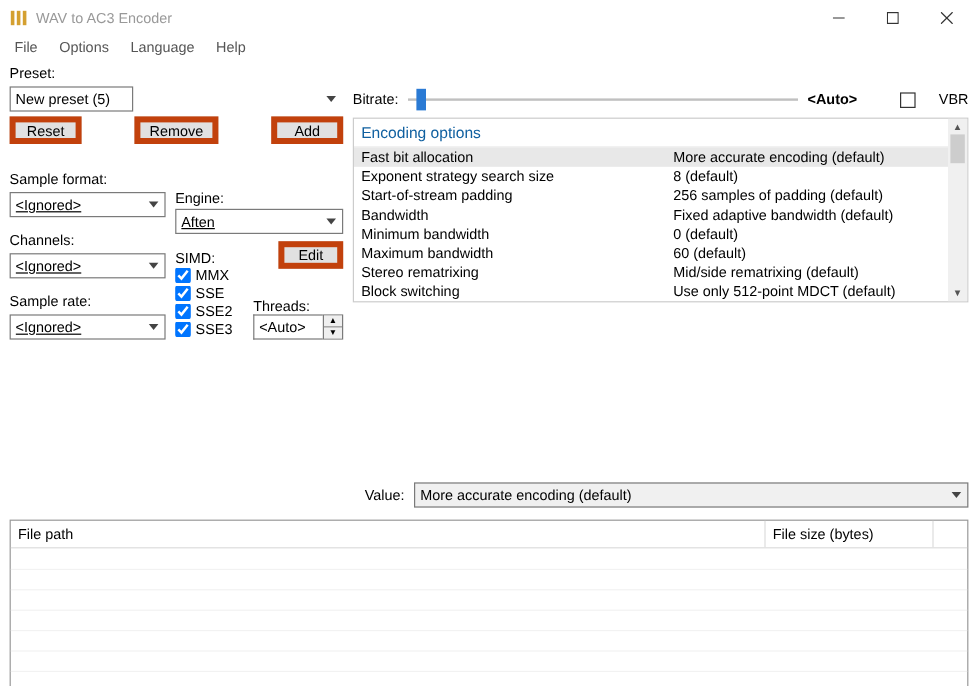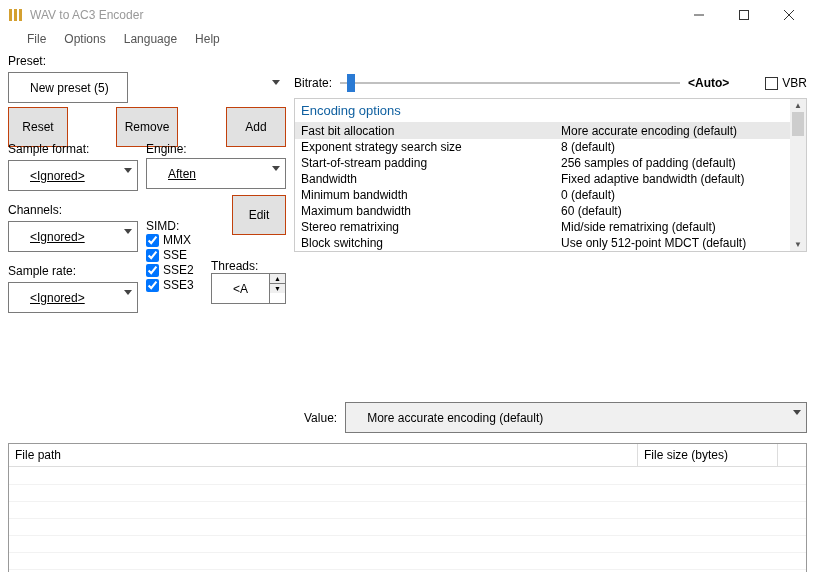--- a/index.html
+++ b/index.html
@@ -5,56 +5,56 @@
 * { box-sizing: border-box; margin: 0; padding: 0; font-family: "Segoe UI", Tahoma, sans-serif; font-size: 12px; }
 body { background: #fff; width: 815px; height: 572px; overflow: hidden; display: flex; flex-direction: column; }
 .titlebar { height: 30px; display: flex; align-items: center; padding: 0 4px 0 8px; color: #999; }
 .titlebar .appicon { width: 16px; height: 16px; margin-right: 6px; }
 .titlebar .appicon rect { fill: #d4a030; }
 .titlebar .title { flex: 1; font-size: 12px; color: #999; }
 .win-controls { display: flex; }
 .win-controls div { width: 45px; height: 30px; display: flex; align-items: center; justify-content: center; color: #666; }
 .win-controls svg { width: 10px; height: 10px; }
 
-.menubar { height: 22px; display: flex; align-items: center; padding: 0 19px; color: #555; gap: 2px; }
+.menubar { height: 22px; display: flex; align-items: center; padding: 0 4px; color: #555; gap: 2px; }
 .menubar span { padding: 2px 8px; cursor: default; }
 
 .content { flex: 1; padding: 6px 8px 2px 8px; display: flex; flex-direction: column; gap: 4px; }
 .row { display: flex; align-items: center; gap: 6px; }
 label.lbl { color: #000; display: inline-block; }
 
 .preset-row { display: flex; align-items: flex-start; gap: 8px; }
 .preset-left { flex: 0 0 278px; display: flex; flex-direction: column; gap: 4px; }
-select, input[type=text] { height: 31px; border: 1px solid #7a7a7a; background: #fff; padding: 0 21px; }
+select, input[type=text] { height: 21px; border: 1px solid #7a7a7a; background: #fff; padding: 0 4px; }
 select { appearance: none; background-image: linear-gradient(#fff,#fff); padding-right: 18px; }
 .combo { position: relative; display: inline-block; }
 .combo::after { content: ""; position: absolute; right: 6px; top: 8px; width: 0; height: 0; border-left: 4px solid transparent; border-right: 4px solid transparent; border-top: 5px solid #444; pointer-events: none; }
-button.btn { height: 40px; border: 1px solid #c2410c; background: #e1e1e1; padding: 0 8px; cursor: default; min-width: 60px; }
+button.btn { height: 23px; border: 5px solid #c2410c; background: #e1e1e1; padding: 0 8px; cursor: default; min-width: 60px; }
 
 .top-grid { display: flex; gap: 8px; }
 .left-col { width: 278px; display: flex; gap: 8px; }
 .lc1 { width: 130px; display: flex; flex-direction: column; gap: 4px; justify-content: space-between; }
-.lc2 { width: 140px; display: flex; flex-direction: column; gap: 2px; }
+.lc2 { width: 140px; display: flex; flex-direction: column; gap: 2px; justify-content: flex-end; }
 .lc1 .combo, .lc2 .combo { width: 100%; }
 .lc1 select, .lc2 select { width: 100%; text-decoration: underline; }
 .simd-group { display: flex; flex-direction: column; gap: 1px; }
 .simd-row { display: flex; align-items: center; gap: 4px; }
 .threads-box { display: flex; flex-direction: column; }
 .spinner { display: flex; }
 .spinner input { width: 58px; border-right: none; }
 .spinbtns { display: flex; flex-direction: column; border: 1px solid #7a7a7a; }
 .spinbtns div { width: 15px; height: 9.5px; display: flex; align-items: center; justify-content: center; background: #efefef; font-size: 7px; }
 .spinbtns div:first-child { border-bottom: 1px solid #7a7a7a; }
 
 .right-col { flex: 1; display: flex; flex-direction: column; }
 .bitrate-row { display: flex; align-items: center; gap: 8px; height: 22px; margin-bottom: 4px; }
 .slider-track { flex: 1; height: 2px; background: #c0c0c0; position: relative; }
 .slider-thumb { position: absolute; left: 2%; top: -8px; width: 8px; height: 18px; background: #2a7ad4; }
 .auto-label { font-weight: bold; }
-.vbr-box { display: flex; align-items: center; gap: 4px; padding-left: 28px; }
+.vbr-box { display: flex; align-items: center; gap: 19px; padding-left: 28px; }
 .vbr-check { width: 13px; height: 13px; border: 1px solid #333; }
 
 .enc-panel { flex: 1; border: 1px solid #ccc; display: flex; }
 .enc-header { font-size: 13px; color: #1060a0; padding: 4px 6px; border-bottom: 1px solid #e8e8e8; }
 .enc-list { flex: 1; overflow: hidden; }
 .enc-row { display: flex; padding: 1px 6px; }
 .enc-row.sel { background: #e8e8e8; }
 .enc-name { flex: 0 0 260px; }
 .enc-val { flex: 1; }
 .enc-scroll { width: 16px; background: #f0f0f0; display: flex; flex-direction: column; align-items: center; justify-content: space-between; padding: 2px 0; }

